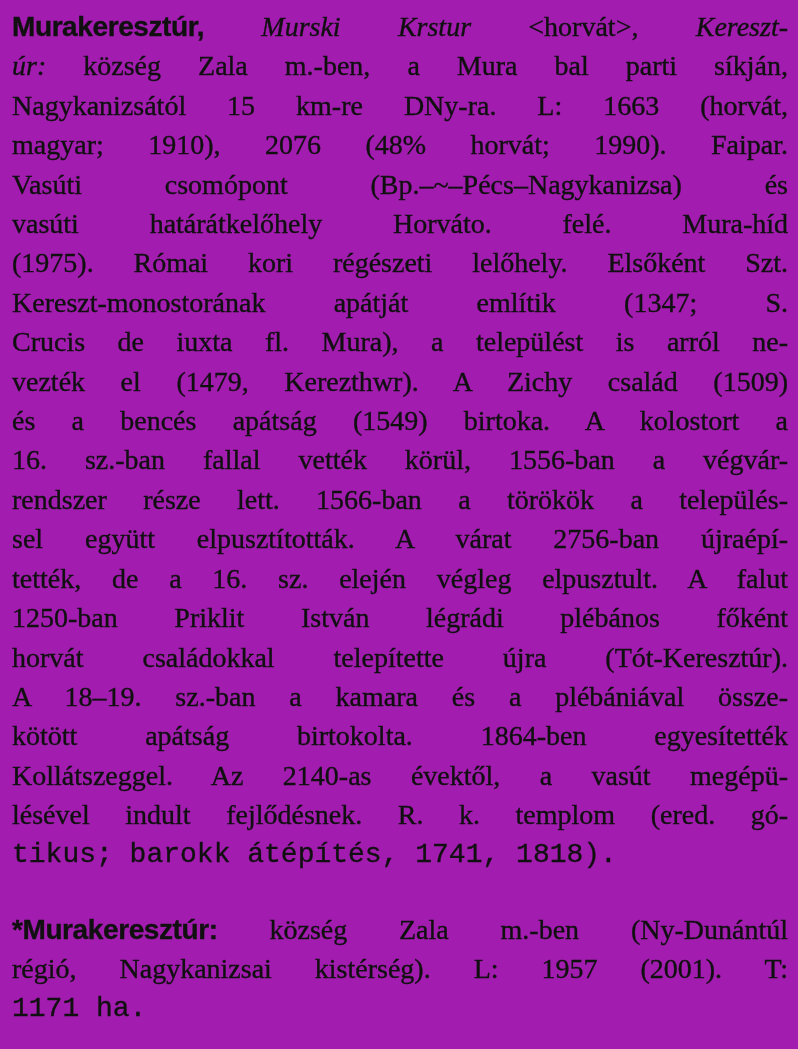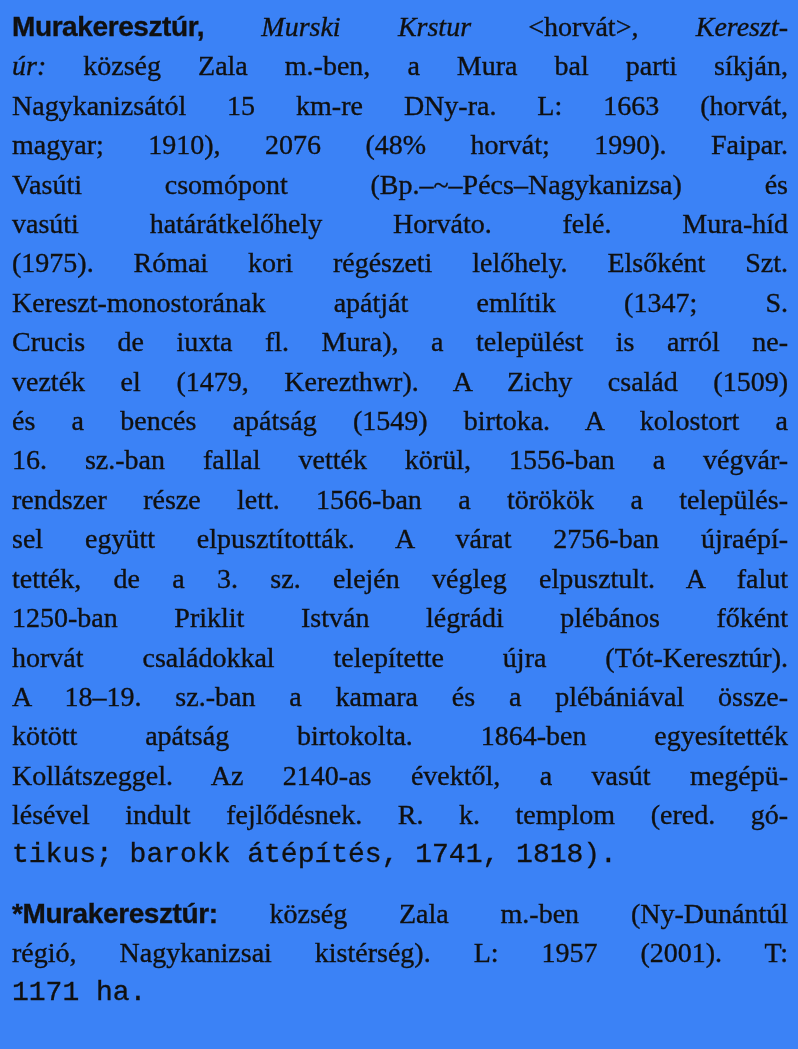--- a/index.html
+++ b/index.html
@@ -14,21 +14,21 @@
     box-sizing: border-box;
     padding: 7px 10px 0 12px;
     background: #fbfbf9;
     color: #101010;
     font-family: "Liberation Serif", "DejaVu Serif", serif;
     font-size: 28px;
     overflow: hidden;
     -webkit-text-stroke: 0.35px currentColor;
   }
   .entry { margin: 0; }
-  .entry + .entry { margin-top: 20px; }
+  .entry + .entry { margin-top: 36px; }
   .line {
     text-align: justify;
     text-align-last: justify;
     line-height: 39.4px;
     white-space: normal;
   }
   .line.last {
     text-align-last: left;
     font-family: Liberation Mono, monospace;
   }
@@ -36,38 +36,38 @@
     font-family: "Liberation Sans", "DejaVu Sans", sans-serif;
     font-weight: 700;
     letter-spacing: -0.4px;
   }
   .seg-italic { font-style: italic; }
   .seg-normal { font-style: normal; }
 </style>
 </head>
 <body>
 
-<div class="page" style="background: #3b82f6; color: rgb(16, 16, 16);">
+<div class="page" style="background: #a21caf; color: rgb(16, 16, 16);">
   <div id="entries">
       <div class="entry">
         <div class="line"><span class="seg-headword">Murakeresztúr,</span><span class="seg-normal"> </span><span class="seg-italic">Murski Krstur</span><span class="seg-normal"> &lt;horvát&gt;, </span><span class="seg-italic">Kereszt-</span></div>
         <div class="line"><span class="seg-italic">úr:</span><span class="seg-normal"> község Zala m.-ben, a Mura bal parti síkján,</span></div>
         <div class="line"><span class="seg-normal">Nagykanizsától 15 km-re DNy-ra. L: 1663 (horvát,</span></div>
         <div class="line"><span class="seg-normal">magyar; 1910), 2076 (48% horvát; 1990). Faipar.</span></div>
         <div class="line"><span class="seg-normal">Vasúti csomópont (Bp.–~–Pécs–Nagykanizsa) és</span></div>
         <div class="line"><span class="seg-normal">vasúti határátkelőhely Horváto. felé. Mura-híd</span></div>
         <div class="line"><span class="seg-normal">(1975). Római kori régészeti lelőhely. Elsőként Szt.</span></div>
         <div class="line"><span class="seg-normal">Kereszt-monostorának apátját említik (1347; S.</span></div>
         <div class="line"><span class="seg-normal">Crucis de iuxta fl. Mura), a települést is arról ne-</span></div>
         <div class="line"><span class="seg-normal">vezték el (1479, Kerezthwr). A Zichy család (1509)</span></div>
         <div class="line"><span class="seg-normal">és a bencés apátság (1549) birtoka. A kolostort a</span></div>
         <div class="line"><span class="seg-normal">16. sz.-ban fallal vették körül, 1556-ban a végvár-</span></div>
         <div class="line"><span class="seg-normal">rendszer része lett. 1566-ban a törökök a település-</span></div>
         <div class="line"><span class="seg-normal">sel együtt elpusztították. A várat 2756-ban újraépí-</span></div>
-        <div class="line"><span class="seg-normal">tették, de a 3. sz. elején végleg elpusztult. A falut</span></div>
+        <div class="line"><span class="seg-normal">tették, de a 16. sz. elején végleg elpusztult. A falut</span></div>
         <div class="line"><span class="seg-normal">1250-ban Priklit István légrádi plébános főként</span></div>
         <div class="line"><span class="seg-normal">horvát családokkal telepítette újra (Tót-Keresztúr).</span></div>
         <div class="line"><span class="seg-normal">A 18–19. sz.-ban a kamara és a plébániával össze-</span></div>
         <div class="line"><span class="seg-normal">kötött apátság birtokolta. 1864-ben egyesítették</span></div>
         <div class="line"><span class="seg-normal">Kollátszeggel. Az 2140-as évektől, a vasút megépü-</span></div>
         <div class="line"><span class="seg-normal">lésével indult fejlődésnek. R. k. templom (ered. gó-</span></div>
         <div class="line last"><span class="seg-normal">tikus; barokk átépítés, 1741, 1818).</span></div>
       </div>
       <div class="entry">
         <div class="line"><span class="seg-headword">*Murakeresztúr:</span><span class="seg-normal"> község Zala m.-ben (Ny-Dunántúl</span></div>

